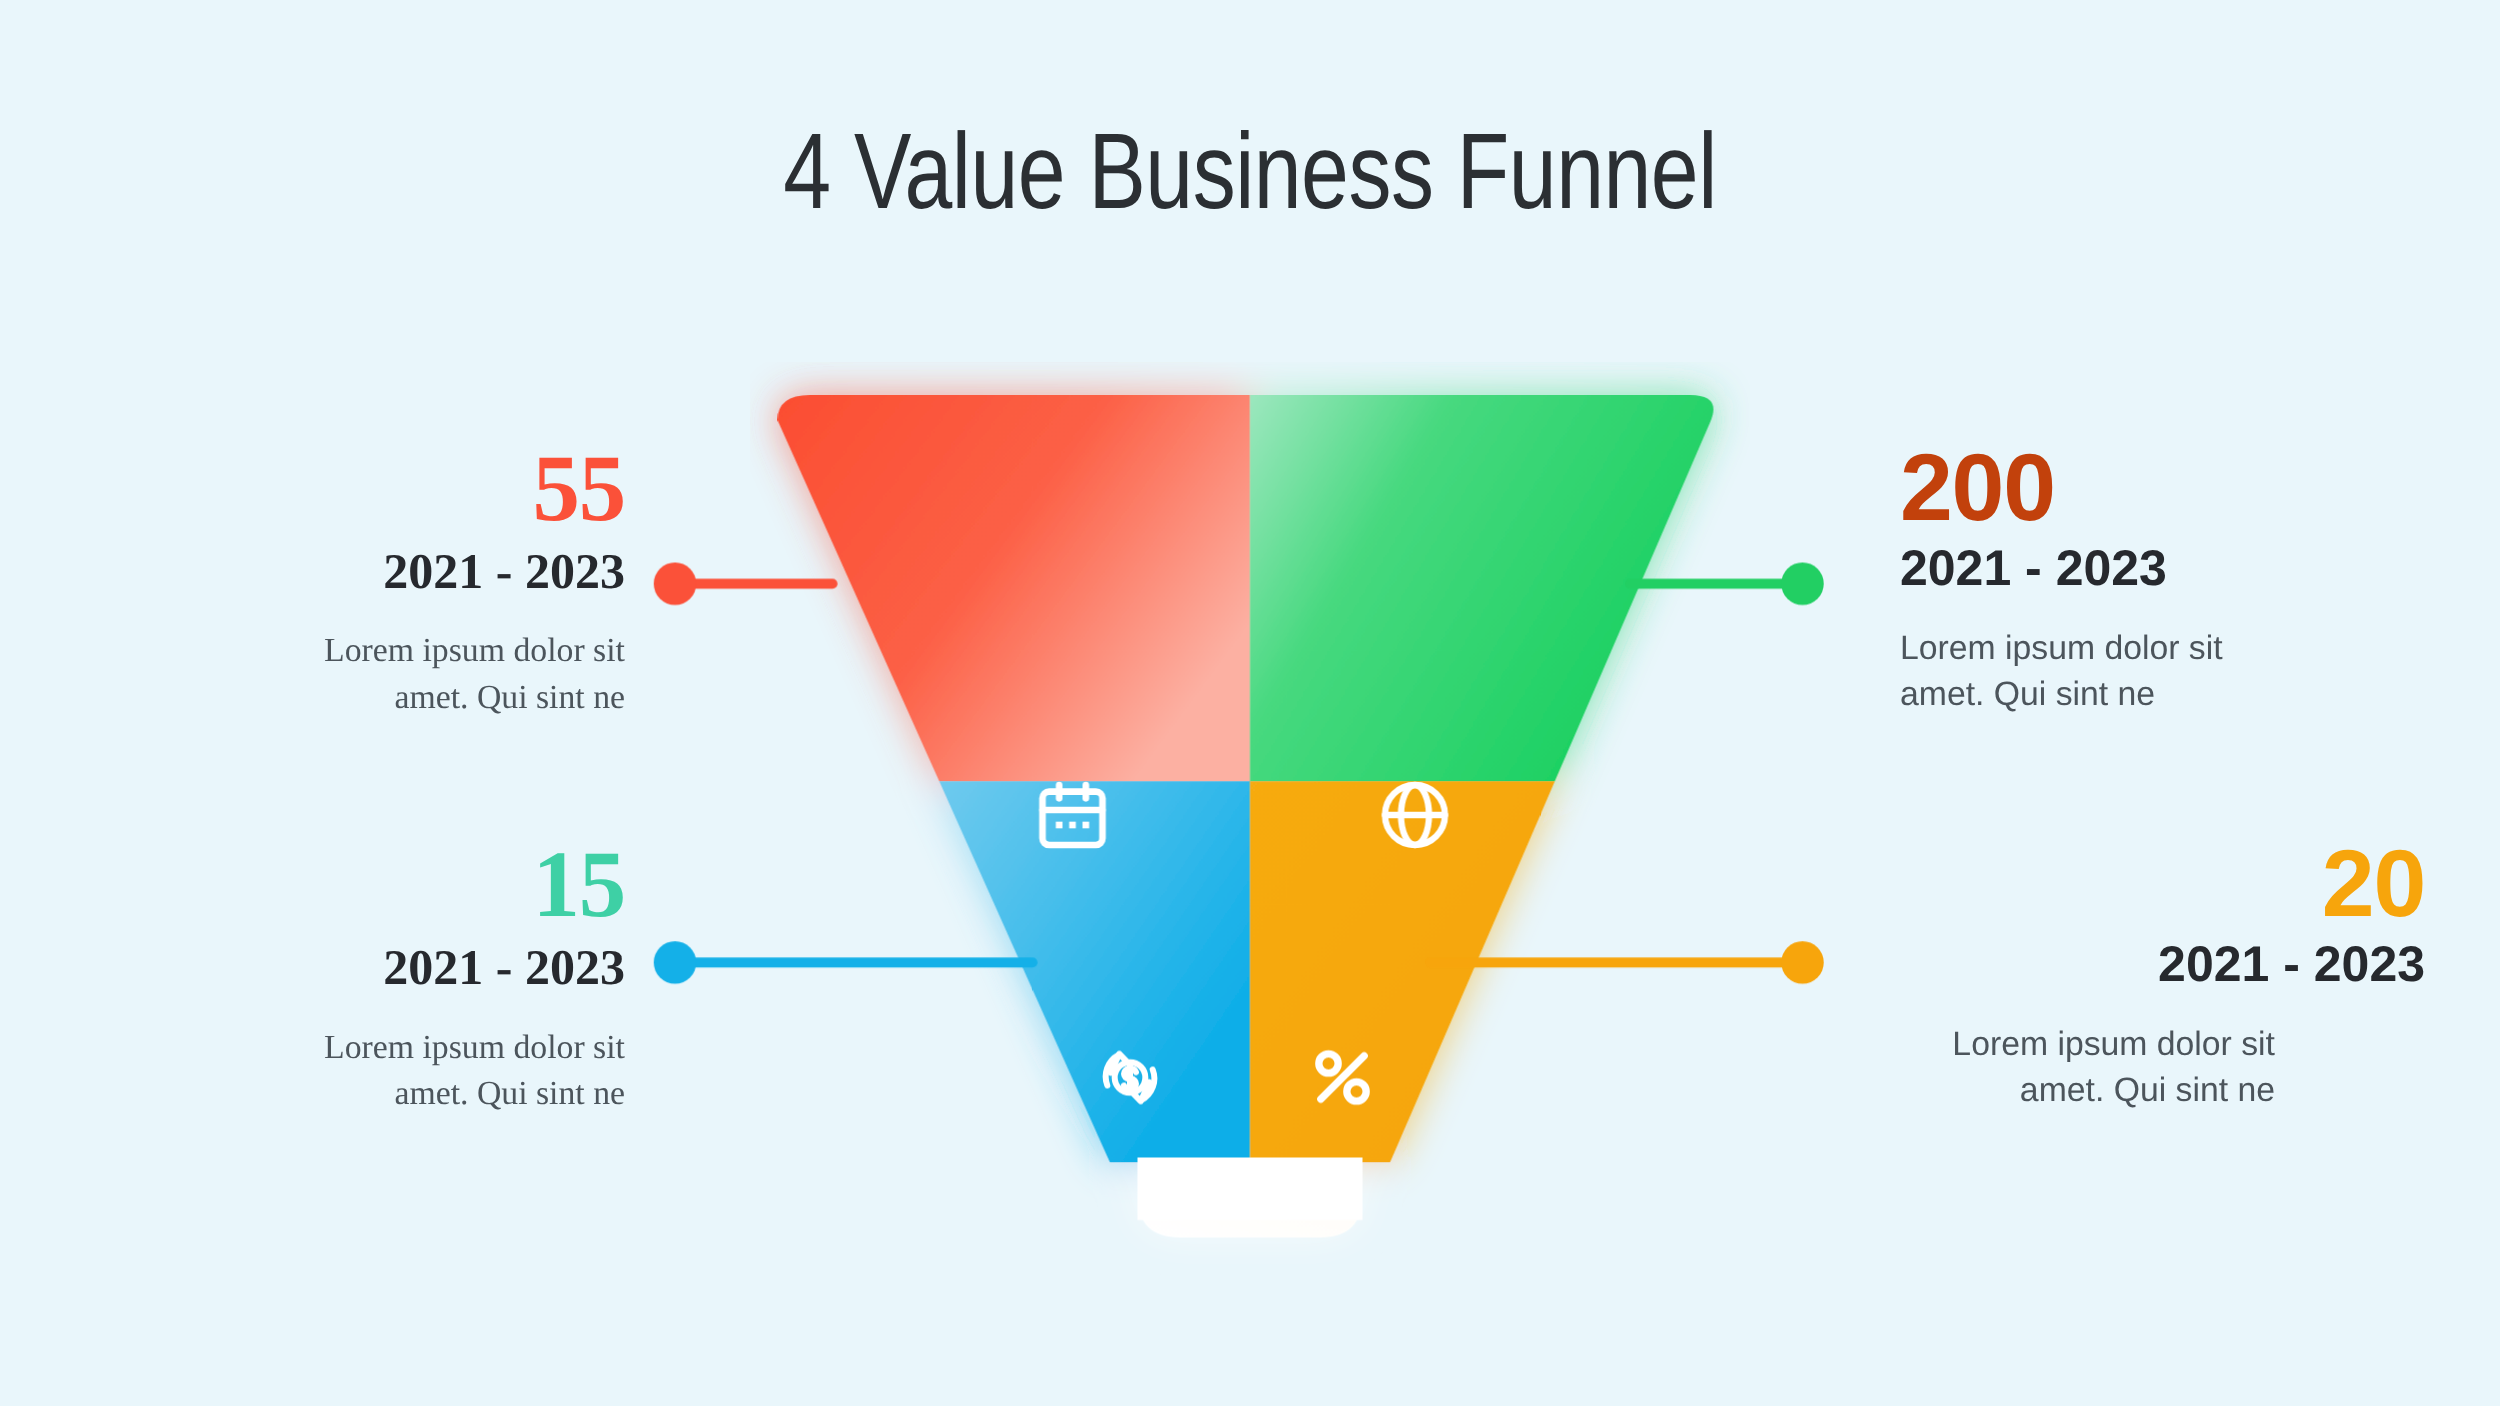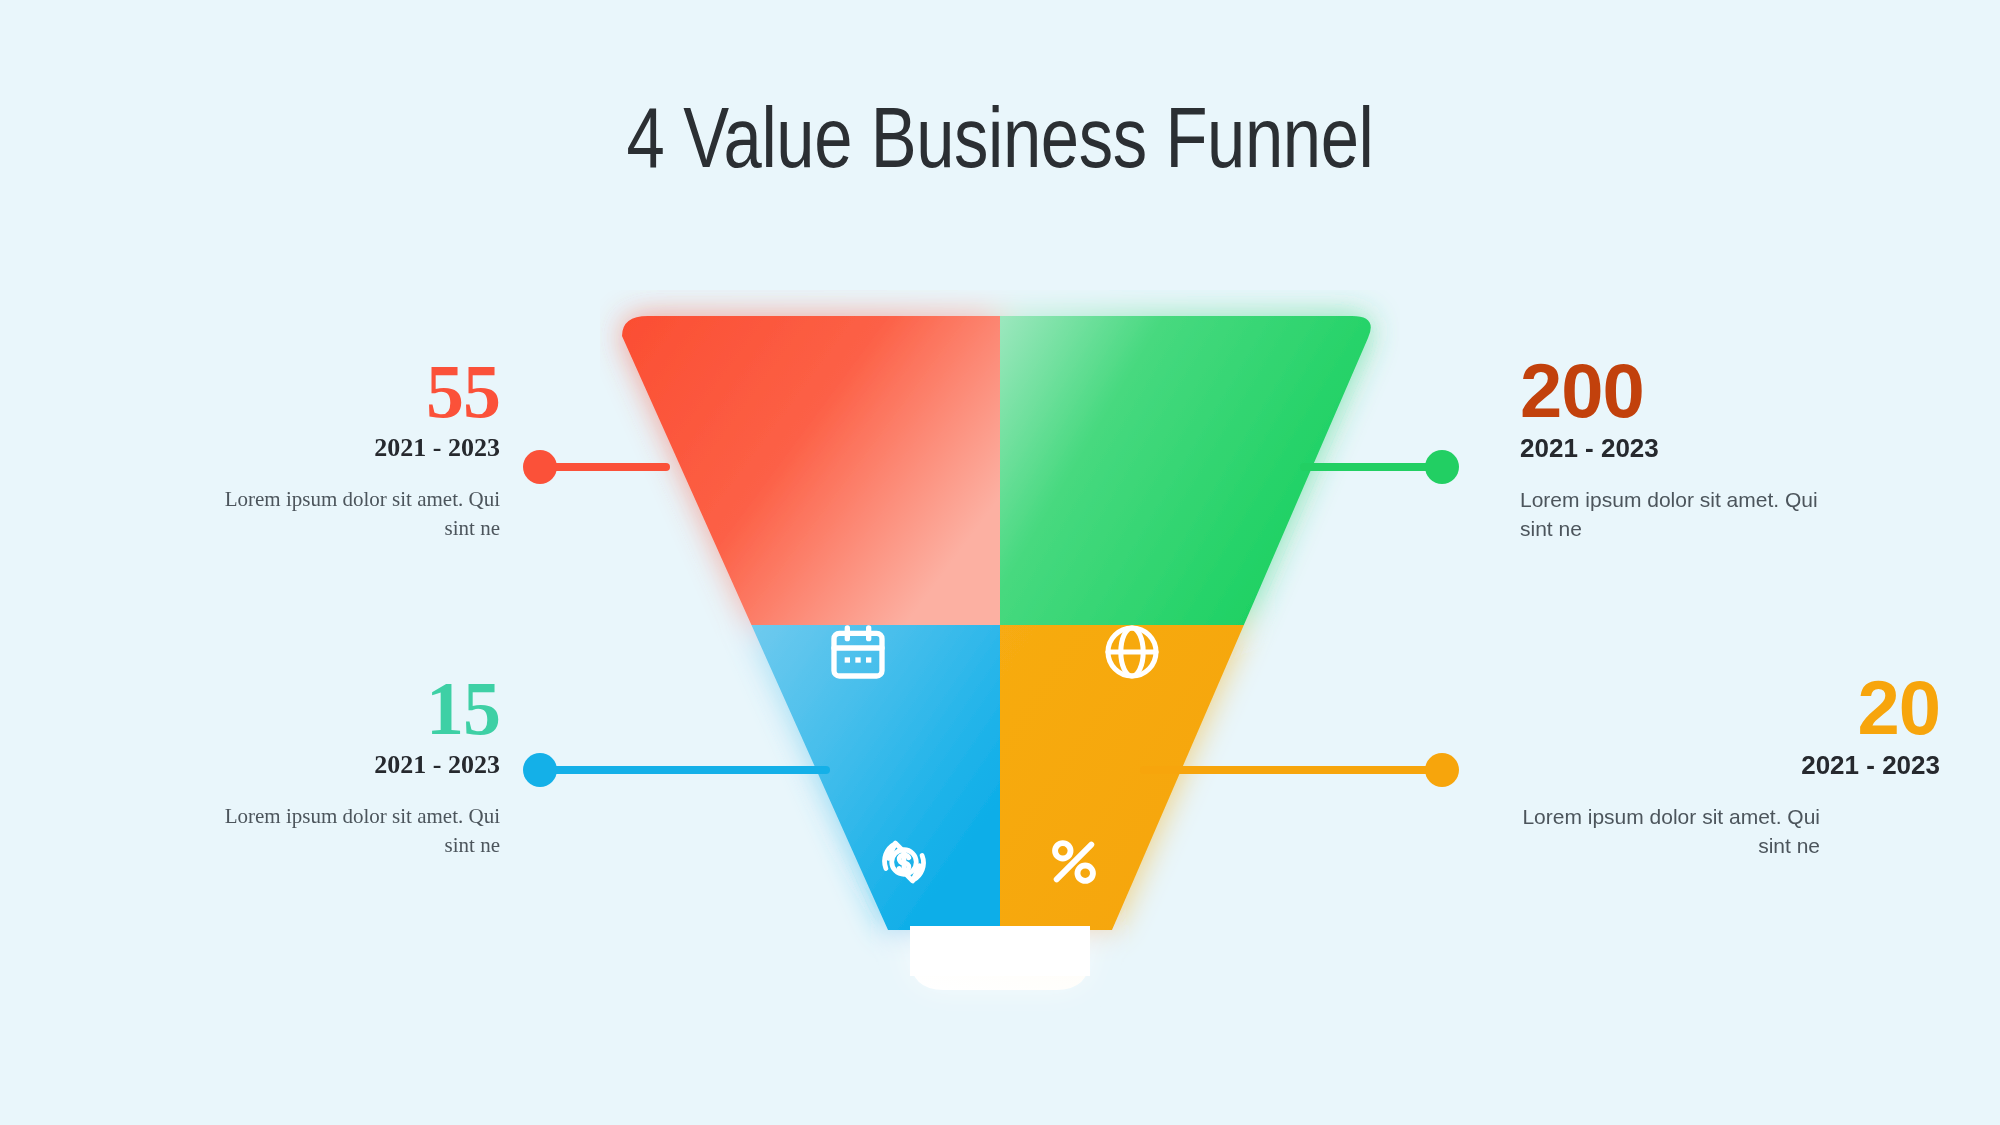--- a/index.html
+++ b/index.html
@@ -50,28 +50,28 @@
   
   .stat{position:absolute;width:420px;}
   .stat .value{
     font-size:76px;
     font-weight:700;
     line-height:0.95;
     margin:0 0 6px 0;
     letter-spacing:-1px;
   }
   .stat .period{
-    font-size:26px;
+    font-size:40px;
     font-weight:700;
     color:#26292e;
     margin:0 0 22px 0;
     letter-spacing:0px;
   }
   .stat .desc{
-    font-size:21px;
+    font-size:27px;
     font-weight:400;
     color:#4c555c;
     line-height:1.38;
     margin:0;
     max-width:300px;
   }
   .stat.left{text-align:right;font-family:Liberation Serif, serif;}
   .stat.left .desc{margin-left:auto;}
   .stat.right{text-align:left;}
   .stat.right .desc{margin-right:auto;}

